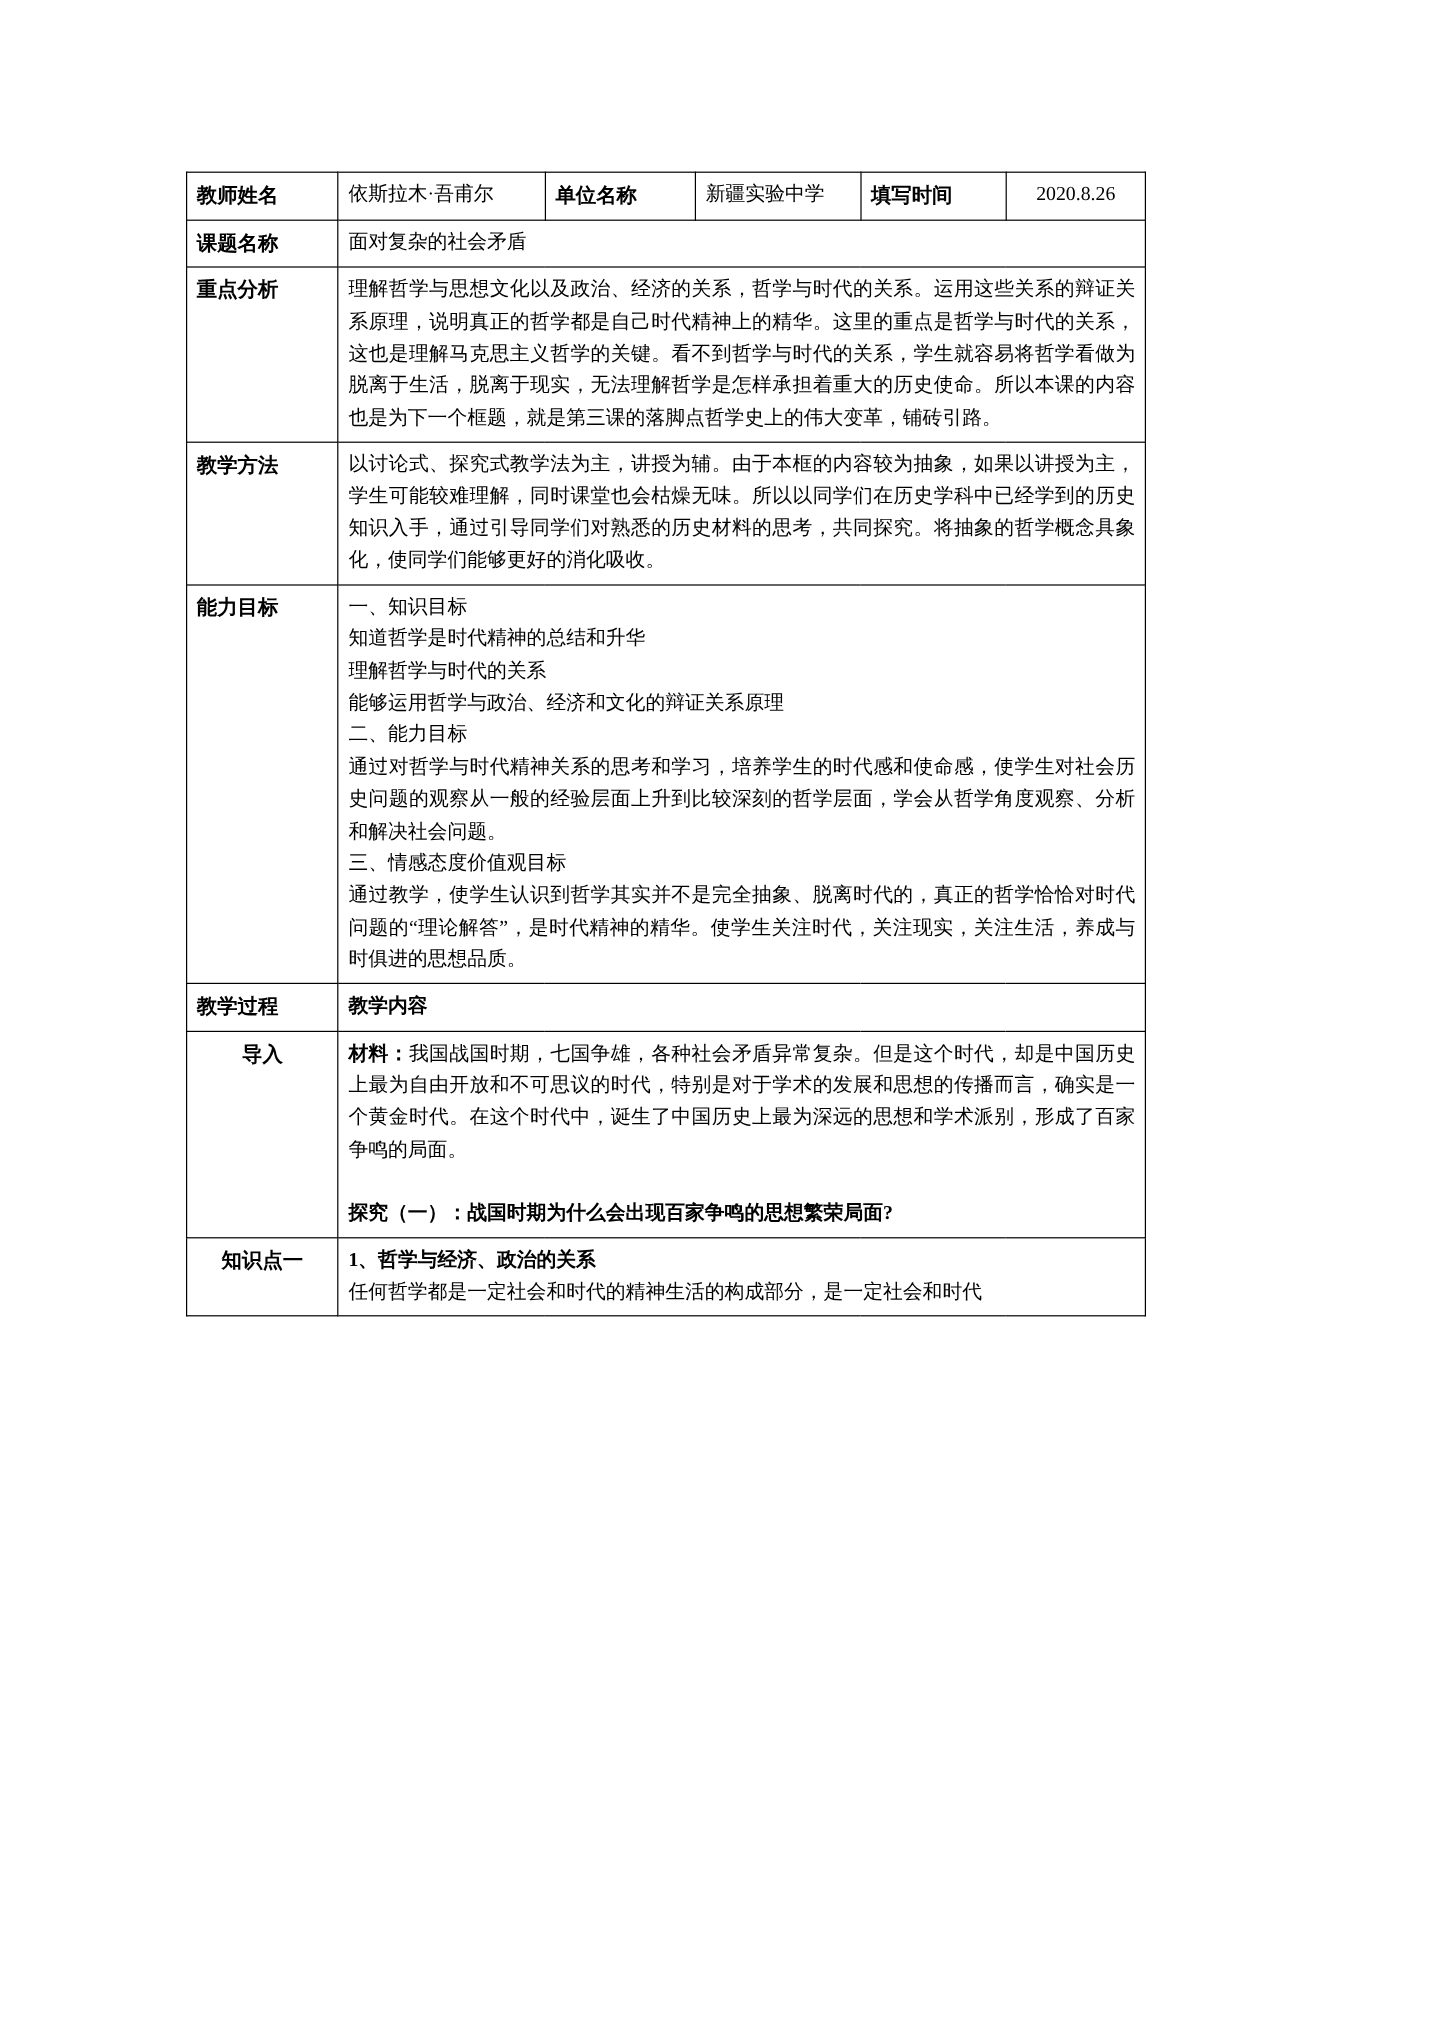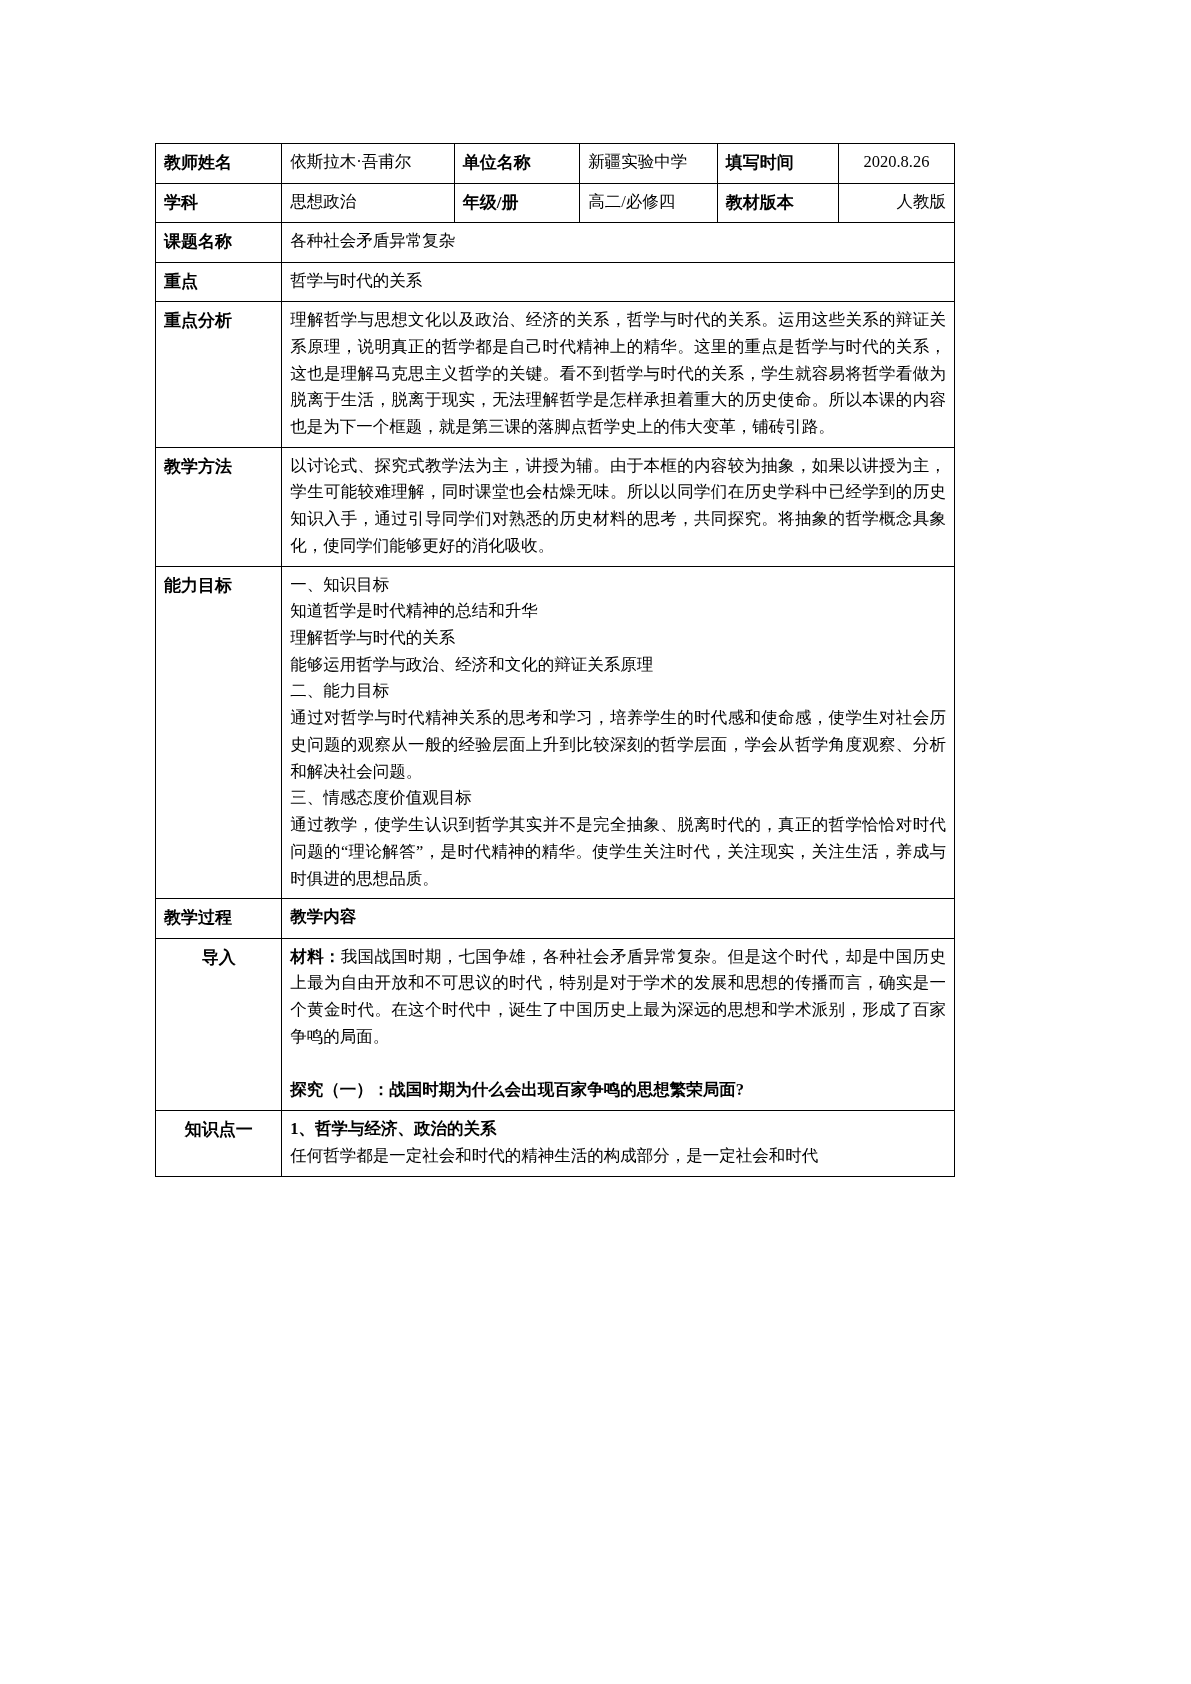--- a/index.html
+++ b/index.html
@@ -83,34 +83,22 @@
       <tbody>
         <tr>
           <td class="lbl lbl-left mid">教师姓名</td>
           <td class="val mid">依斯拉木·吾甫尔</td>
           <td class="lbl lbl-left mid">单位名称</td>
           <td class="val mid">新疆实验中学</td>
           <td class="lbl lbl-left mid">填写时间</td>
           <td class="val val-center mid">2020.8.26</td>
         </tr>
         <tr>
-          <td class="lbl lbl-left mid">学科</td>
-          <td class="val mid">思想政治</td>
-          <td class="lbl lbl-left mid">年级/册</td>
-          <td class="val mid">高二/必修四</td>
-          <td class="lbl lbl-left mid">教材版本</td>
-          <td class="val val-right mid">人教版</td>
-        </tr>
-        <tr>
           <td class="lbl lbl-left mid">课题名称</td>
-          <td class="val mid" colspan="5">各种社会矛盾异常复杂</td>
-        </tr>
-        <tr>
-          <td class="lbl lbl-left mid">重点</td>
-          <td class="val mid" colspan="5">哲学与时代的关系</td>
+          <td class="val mid" colspan="5">面对复杂的社会矛盾</td>
         </tr>
         <tr>
           <td class="lbl lbl-left">重点分析</td>
           <td class="val body-text" colspan="5">
             <p>理解哲学与思想文化以及政治、经济的关系，哲学与时代的关系。运用这些关系的辩证关系原理，说明真正的哲学都是自己时代精神上的精华。这里的重点是哲学与时代的关系，这也是理解马克思主义哲学的关键。看不到哲学与时代的关系，学生就容易将哲学看做为脱离于生活，脱离于现实，无法理解哲学是怎样承担着重大的历史使命。所以本课的内容也是为下一个框题，就是第三课的落脚点哲学史上的伟大变革，铺砖引路。</p>
           </td>
         </tr>
         <tr>
           <td class="lbl lbl-left">教学方法</td>
           <td class="val body-text" colspan="5">

